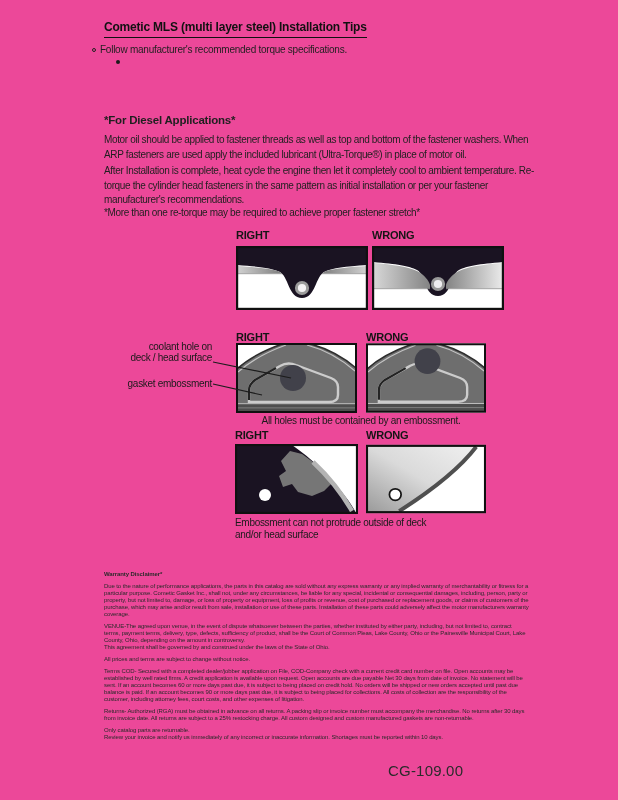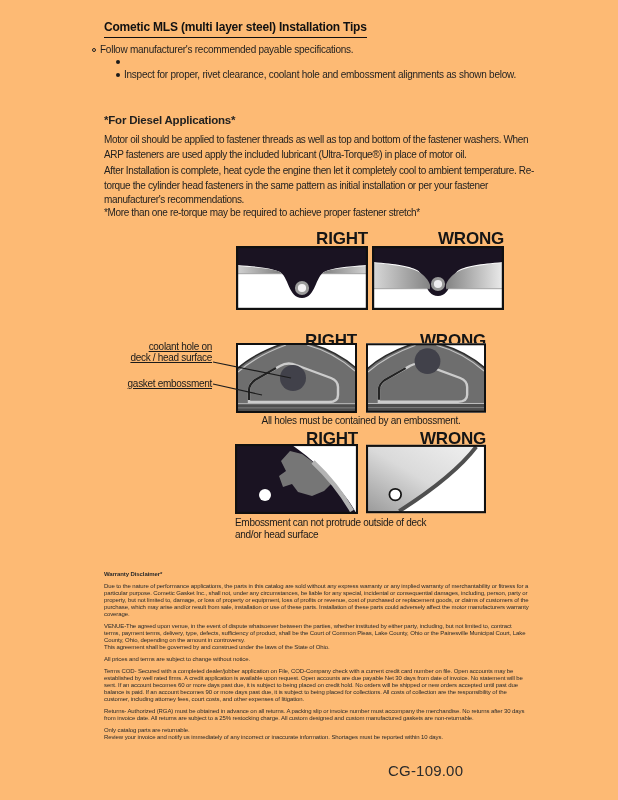--- a/index.html
+++ b/index.html
@@ -1,18 +1,18 @@
 <!DOCTYPE html>
 <html><head>
 <meta charset="utf-8">
 <style>
   * { margin:0; padding:0; box-sizing:border-box; }
   html,body { background:#ffffff; }
   .page {
-    position:relative; width:618px; height:800px; background:#fdba74;
+    position:relative; width:618px; height:800px; background:#ec4899;
     font-family:"Liberation Sans", sans-serif; color:#1f1f1f; overflow:hidden;
   }
   .abs { position:absolute; }
 
   .title {
     left:104px; top:20px; font-size:12px; font-weight:bold; letter-spacing:-0.2px;
     color:#111; border-bottom:1.6px solid #101010; padding-bottom:3px; display:inline-block;
   }
 
   .bullets { left:92px; top:44px; font-size:10px; letter-spacing:-0.25px; }
@@ -22,48 +22,47 @@
               border-radius:50%; margin-right:4px; position:relative; top:-1px; }
   .f-bullet { display:inline-block; width:4px; height:4px; background:#1a1a1a;
               border-radius:50%; margin-right:4px; position:relative; top:-1px; }
 
   .diesel-h { left:104px; top:114px; font-size:11.5px; font-weight:bold; letter-spacing:-0.2px; }
   .para { left:104px; width:432px; font-size:10px; line-height:14.5px; letter-spacing:-0.35px; }
   .p1 { top:133px; } .p2 { top:164px; } .p-note { top:206px; }
 
   .diag-row { left:105px; width:400px; height:100px; }
   #row1 { top:229px; } #row2 { top:331px; } #row3 { top:429px; height:112px; }
-  .dlabel { position:absolute; top:0; text-align:right; font-size:17px; font-weight:600;
+  .dlabel { position:absolute; top:0; text-align:left; font-size:11px; font-weight:600;
             letter-spacing:-0.2px; color:#151515; }
   .dbox { position:absolute; }
   .dbox svg { display:block; }
   .dcaption { position:absolute; font-size:10px; letter-spacing:-0.3px; line-height:11.5px; color:#1a1a1a; }
   .ann { position:absolute; font-size:10px; letter-spacing:-0.3px; line-height:10.5px;
-         text-align:right; width:107px; left:0; color:#1a1a1a;text-decoration:underline; }
+         text-align:right; width:107px; left:0; color:#1a1a1a; }
   .leader-svg { position:absolute; left:0; top:0; pointer-events:none; }
 
   .fineprint { left:104px; top:571px; width:425px; font-size:6px; line-height:7px;
                letter-spacing:-0.1px; color:#2a2a2a; }
   .fineprint .fp-h { font-weight:bold; margin-bottom:5px; }
   .fineprint .fp-p { margin-bottom:5px; }
   .fineprint .fp-p.tight { margin-bottom:0; }
 
   .page-code { left:388px; top:762px; font-size:15px; letter-spacing:0.2px; color:#2b2b2b; }
 </style>
 </head>
 <body>
 
 <div class="page">
 
   <div class="abs title">Cometic MLS (multi layer steel) Installation Tips</div>
 
   <div class="abs bullets">
-    <div class="b-line"><span class="o-bullet"></span><span>Follow manufacturer's recommended payable specifications.</span></div>
+    <div class="b-line"><span class="o-bullet"></span><span>Follow manufacturer's recommended torque specifications.</span></div>
     <div class="b-line sub"><span class="f-bullet"></span></div>
-    <div class="b-line sub"><span class="f-bullet"></span><span>Inspect for proper, rivet clearance, coolant hole and embossment alignments as shown below.</span></div>
   </div>
 
   <div class="abs diesel-h">*For Diesel Applications*</div>
   <div class="abs para p1">Motor oil should be applied to fastener threads as well as top and bottom of the fastener washers. When ARP fasteners are used apply the included lubricant (Ultra-Torque®) in place of motor oil.</div>
   <div class="abs para p2">After Installation is complete, heat cycle the engine then let it completely cool to ambient temperature. Re-torque the cylinder head fasteners in the same pattern as initial installation or per your fastener manufacturer's recommendations.</div>
   <div class="abs para p-note">*More than one re-torque may be required to achieve proper fastener stretch*</div>
 
   <div class="abs diag-row" id="row1">
     <div class="dlabel" style="left:131px; width:132px;">RIGHT</div>
     <div class="dlabel" style="left:267px; width:132px;">WRONG</div>

